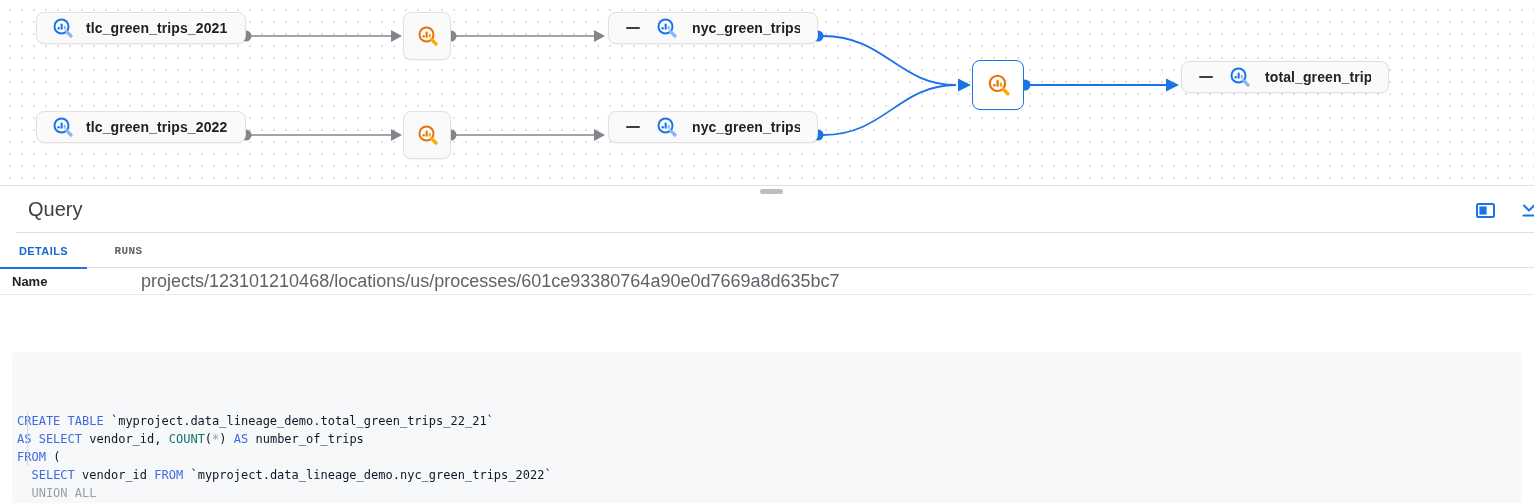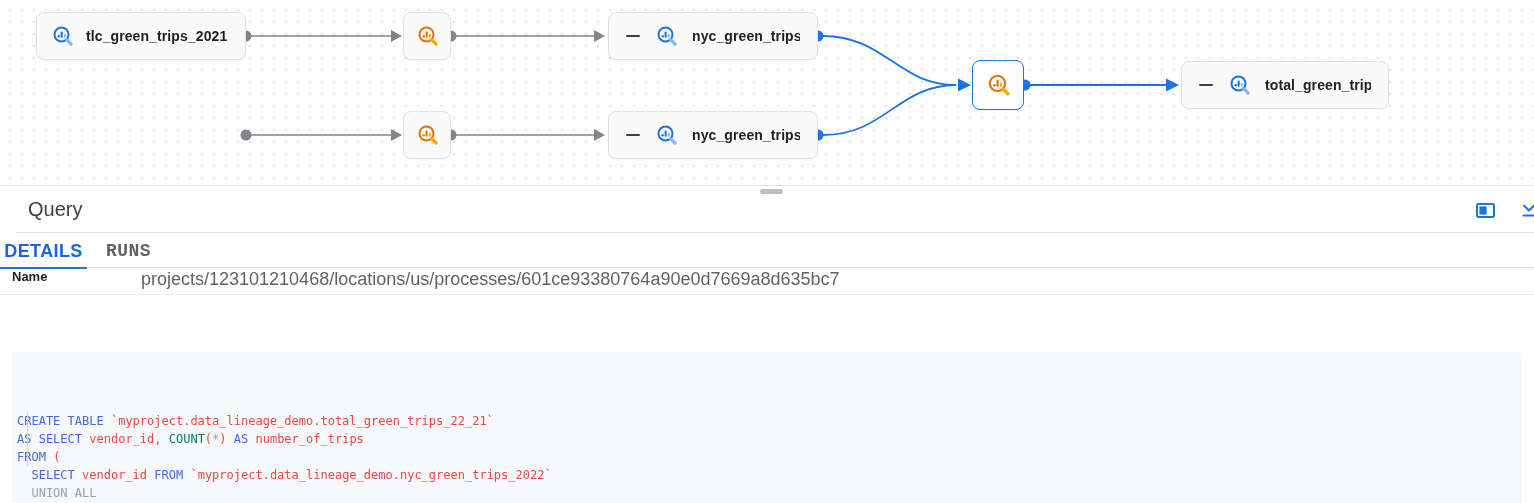--- a/index.html
+++ b/index.html
@@ -14,21 +14,21 @@
     background-image:radial-gradient(circle, #e0e2e6 1.3px, transparent 1.5px);
     background-size:12px 12px; background-position:4px 4px;
     border-bottom:1px solid #e0e0e0;
   }
   .graph svg.edges { position:absolute; left:0; top:0; }
   .gnode {
     position:absolute; display:flex; align-items:center;
     background:#fafafa; border:1px solid #e0e0e0; border-radius:8px;
     box-shadow:0 1px 2px rgba(0,0,0,0.04);
   }
-  .gnode.table { width:210px; height:48px; padding:0 14px; gap:13px;align-items:center; }
+  .gnode.table { width:210px; height:32px; padding:0 14px; gap:13px;align-items:center; }
   .gnode.table.mid { width:210px; padding:0 17px; gap:15px; }
   .gnode .nlabel { font-size:14px; font-weight:600; color:#202124; letter-spacing:.1px;
     white-space:nowrap; overflow:hidden; }
   .gnode.process { width:48px; height:48px; align-items:center; justify-content:center; }
   .gnode.process.selected { width:52px; height:50px; background:#fff;
     border:1.6px solid #1a73e8; }
   .minus { width:14px; height:2px; background:#3c4043; border-radius:1px; flex:0 0 auto; }
   .ticon { flex:0 0 auto; display:block; }
 
   
@@ -39,44 +39,44 @@
     border-bottom:1px solid #e0e0e0; display:flex; align-items:center; }
   .panel-title { margin-left:12px; font-size:20px; color:#3c4043; font-weight:400; }
   .header-actions { position:absolute; right:8px; top:0; height:46px;
     display:flex; align-items:center; gap:22px; padding-right:2px; }
   .icon-btn { width:22px; height:22px; display:flex; align-items:center;
     justify-content:center; cursor:pointer; }
 
   .tabs { position:absolute; left:0; top:47px; width:1534px; height:34px;
     border-bottom:1px solid #e0e0e0; display:flex; }
   .tab { height:34px; display:flex; align-items:center; justify-content:center;
-    font-size:18px; font-weight:700; letter-spacing:.4px; cursor:pointer; }
+    font-size:11px; font-weight:700; letter-spacing:.4px; cursor:pointer; }
   .tab.active { color:#1967d2; }
   .tab.inactive { color:#5f6368;font-family:Liberation Mono, monospace; }
   .tab-underline { position:absolute; left:0; top:80px; width:87px; height:2px;
     background:#1a73e8; }
 
   .fields { position:absolute; left:0; top:82px; width:1534px; }
-  .frow { display:flex; align-items:flex-start; height:26px; border-bottom:1px solid #e8eaed; }
+  .frow { display:flex; align-items:center; height:26px; border-bottom:1px solid #e8eaed; }
   .flabel { width:141px; padding-left:12px; font-size:13px; font-weight:700; color:#202124; }
   .fvalue { font-size:18px; color:#5f6368; }
 
   
   .code {
     position:absolute; left:12px; top:165px; width:1510px; height:170px;
     background:#f6f8f9; border-radius:4px; padding:6px 8px 8px 5px;
     font-family:"DejaVu Sans Mono","Liberation Mono",monospace;
     font-size:12px; line-height:18px; color:#3c4043; white-space:pre;
   }
   .indent-guide { position:absolute; left:15px; top:60px; width:1px; height:54px;
     background:#d3d8dc; }
   .tok-kw { color:#4169e1; }
   .tok-fn { color:#0f766e; }
   .tok-dim { color:#9aa0a6; }
-  .tok-txt { color:#ef4444; }
+  .tok-txt { color:#0f172a; }
 </style>
 </head>
 <body>
 
 <div class="page">
 
   <svg width="0" height="0" style="position:absolute" aria-hidden="true">
     <defs>
       <g id="sym-table-search-blue">
         <circle cx="10.5" cy="9.5" r="7" fill="#fff" stroke="#1a73e8" stroke-width="2"></circle>
@@ -133,20 +133,26 @@
         <circle cx="818" cy="135" r="5.5"></circle>
         <circle cx="1025" cy="85" r="5.5"></circle>
       </g>
     </svg>
 
     <div class="gnode table" style="left:36px; top:12px;">
       <svg class="ticon" width="22" height="22" viewBox="0 0 22 22">
           <use href="#sym-table-search-blue"></use>
         </svg>
       <span class="nlabel">tlc_green_trips_2021</span>
+    </div>
+    <div class="gnode table" style="left:36px; top:111px;">
+      <svg class="ticon" width="22" height="22" viewBox="0 0 22 22">
+          <use href="#sym-table-search-blue"></use>
+        </svg>
+      <span class="nlabel">tlc_green_trips_2022</span>
     </div>
 
     <div class="gnode process" style="left:403px; top:12px;">
       <svg class="ticon" width="22" height="22" viewBox="0 0 22 22">
           <use href="#sym-table-search-orange"></use>
         </svg>
     </div>
     <div class="gnode process" style="left:403px; top:111px;">
       <svg class="ticon" width="22" height="22" viewBox="0 0 22 22">
           <use href="#sym-table-search-orange"></use>

